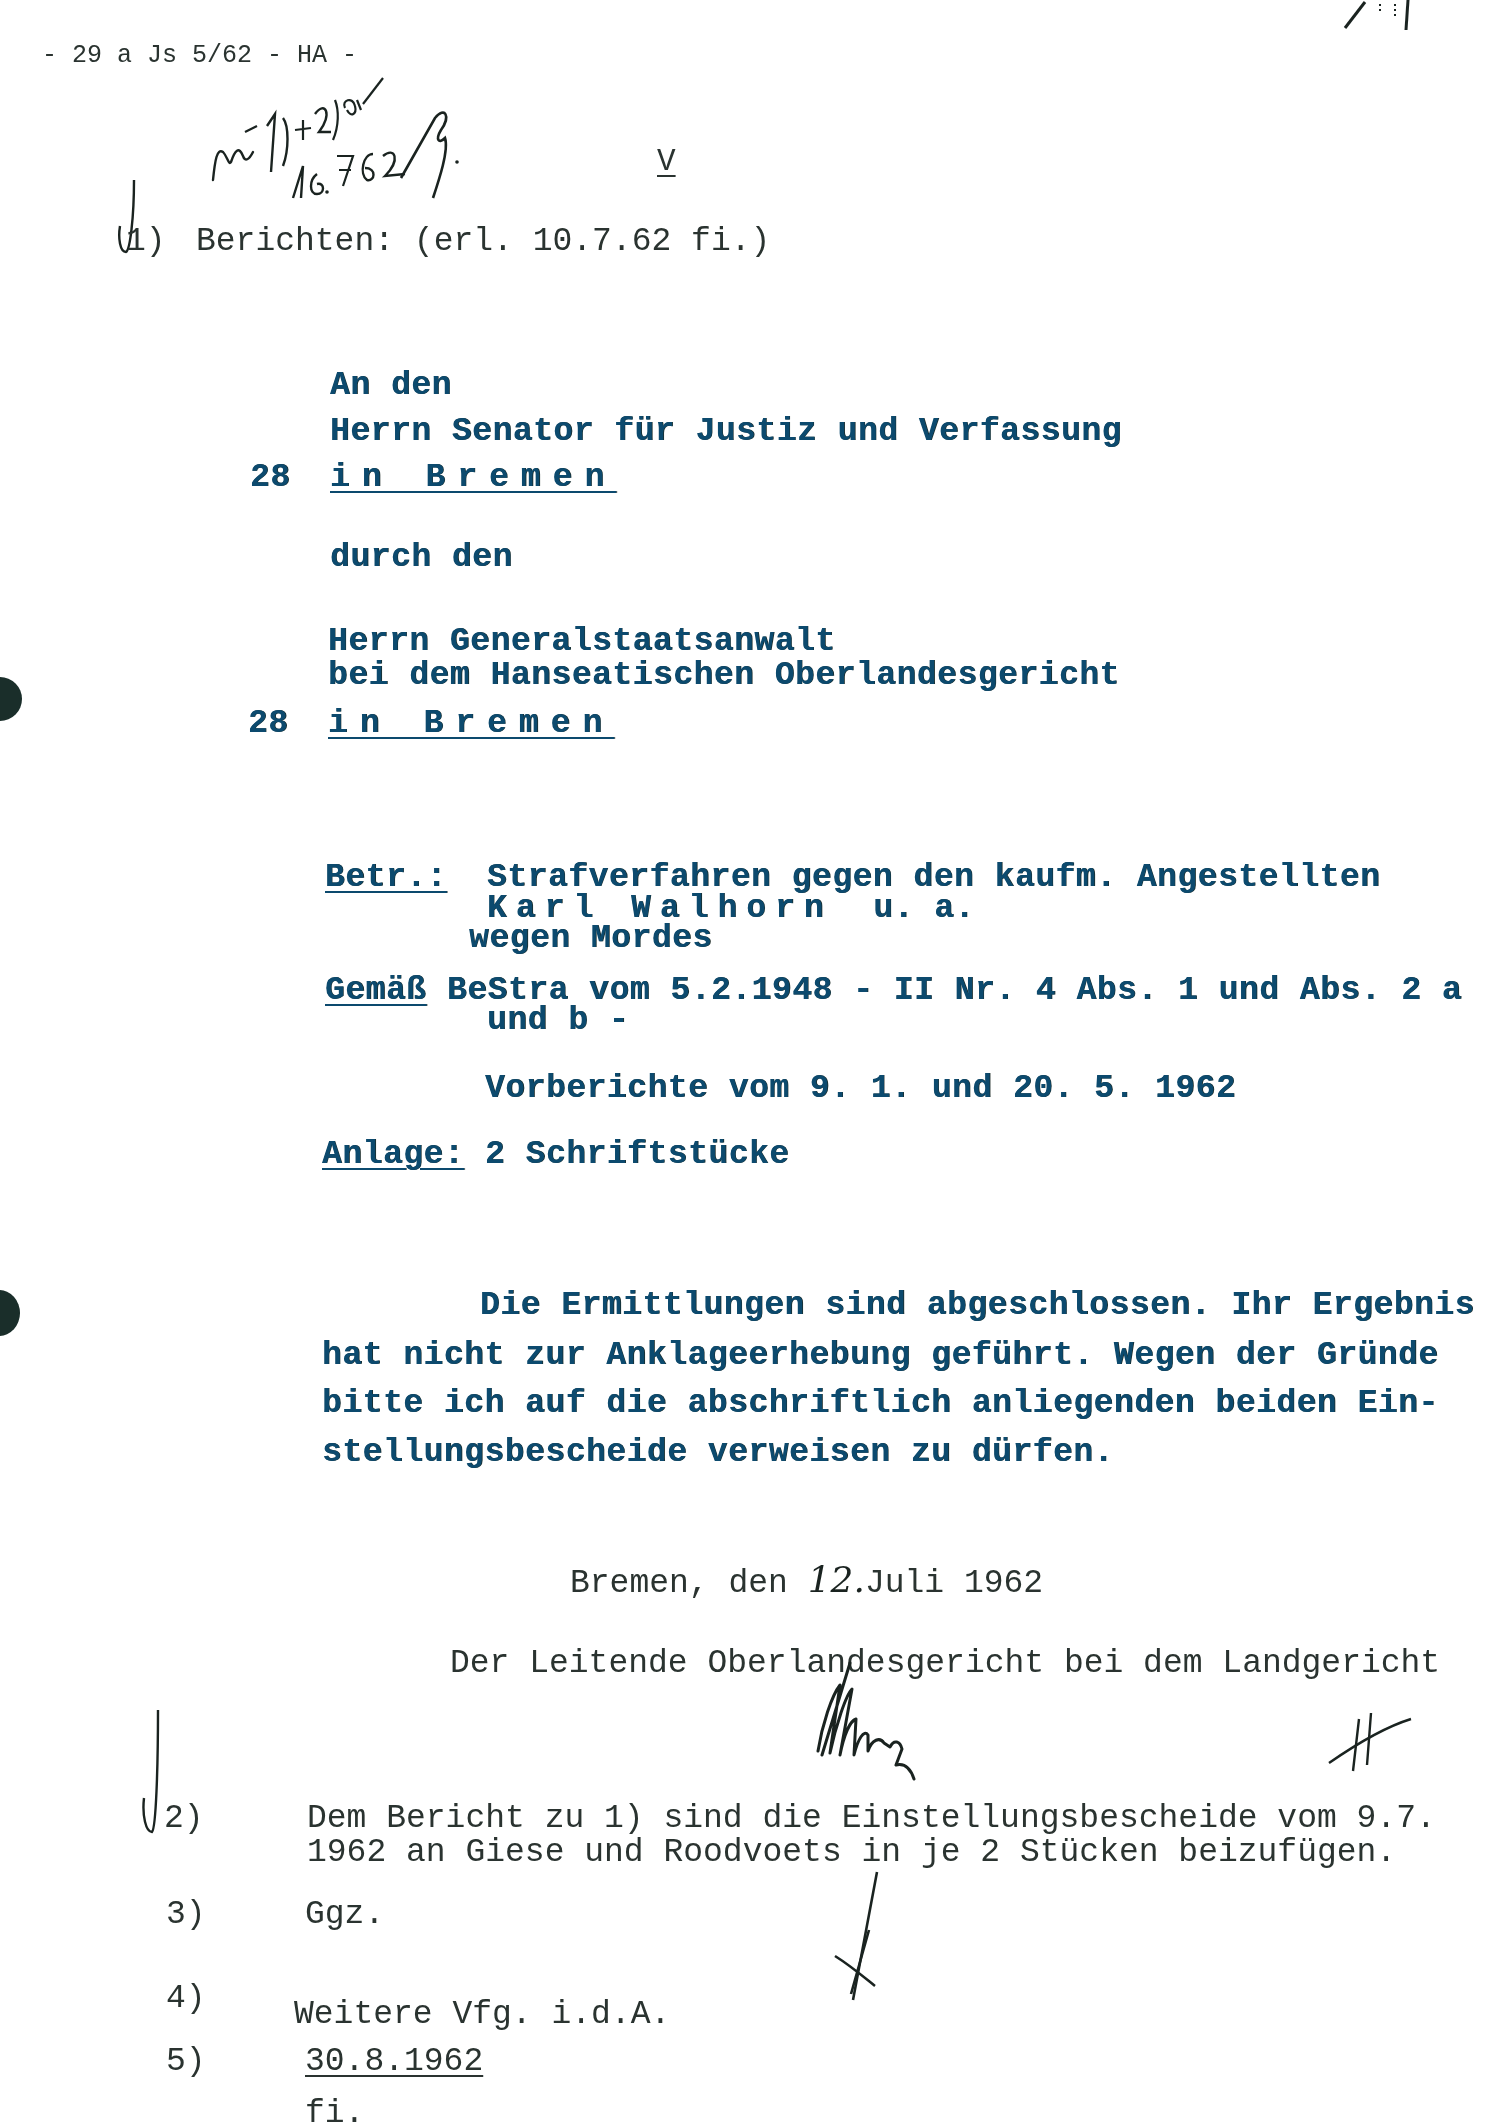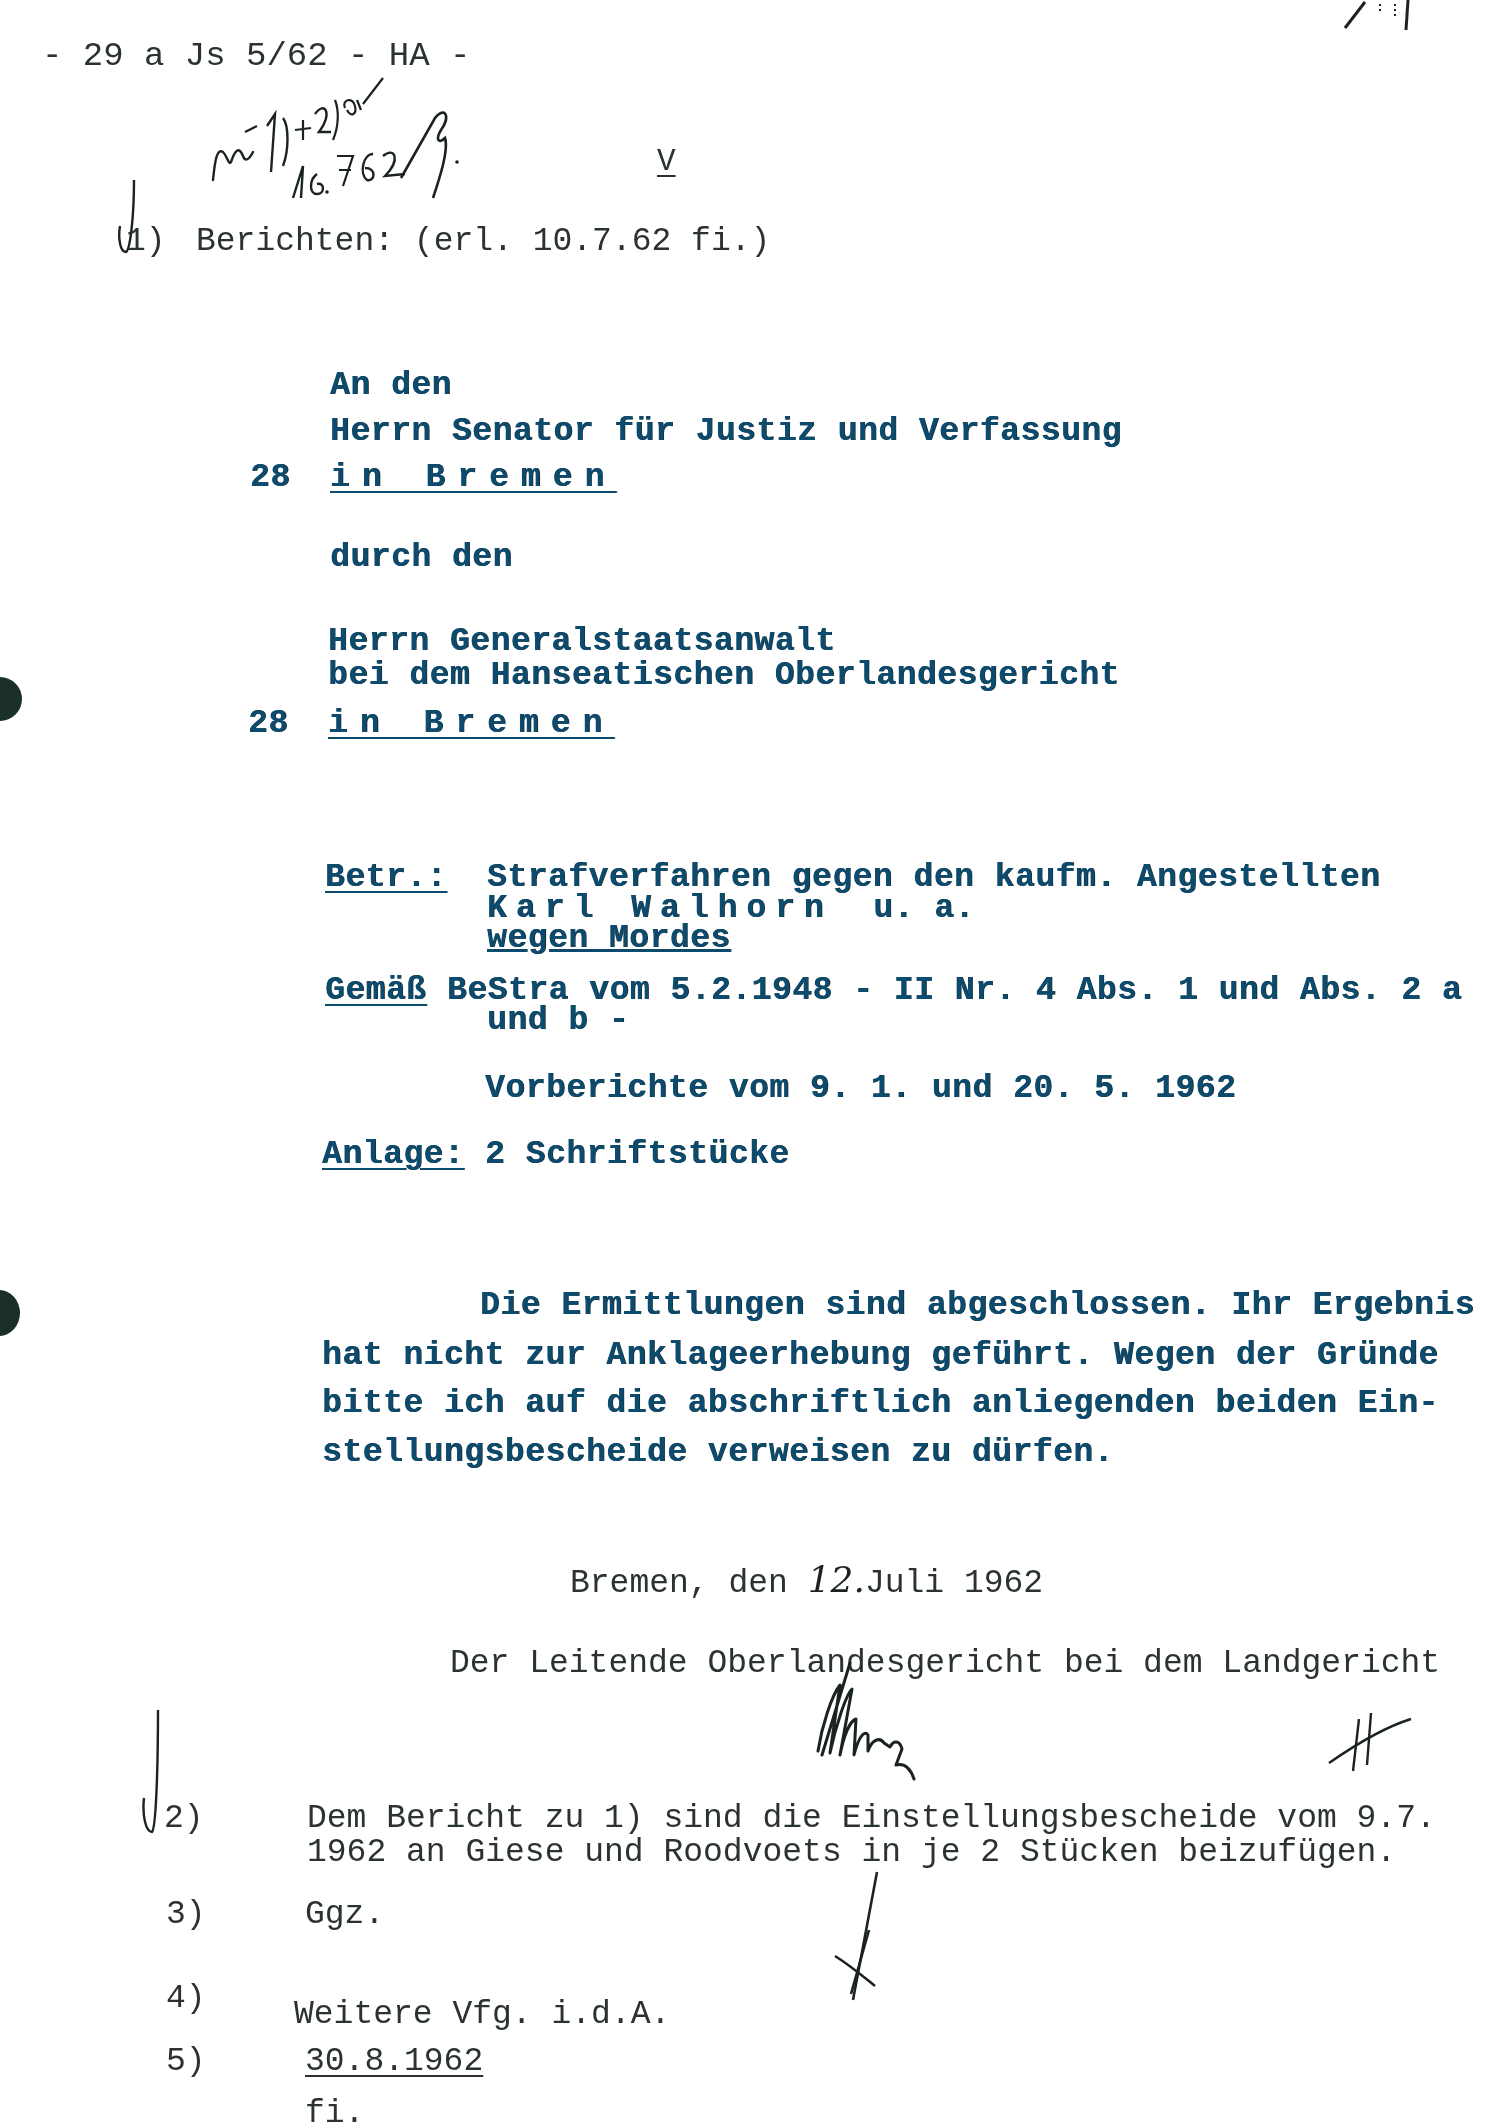--- a/index.html
+++ b/index.html
@@ -19,21 +19,21 @@
 
 <div class="hole" style="left:-22px; top:677px; width:44px; height:44px;"></div>
 <div class="hole" style="left:-22px; top:1290px; width:42px; height:46px;"></div>
 
 <svg class="ink" style="left:1340px; top:0;" width="120" height="40">
   <path d="M5 28 L25 2" stroke="#1a2320" stroke-width="3" fill="none"></path>
   <path d="M40 4 L40 14 M55 4 L55 16" stroke="#1a2320" stroke-width="2" stroke-dasharray="2 3" fill="none"></path>
   <path d="M68 0 L66 30" stroke="#1a2320" stroke-width="3" fill="none"></path>
 </svg>
 
-<div class="line thin" style="left:42px; top:38px; font-size:34px;">- 29 a Js 5/62 - HA -</div>
+<div class="line thin" style="left:42px; top:38px; font-size:25px;">- 29 a Js 5/62 - HA -</div>
 
 <svg class="ink" style="left:205px; top:70px;" width="270" height="130">
   <path d="M8 110 C10 90 12 78 18 82 C22 86 24 96 26 92 C30 80 34 76 38 86 C40 92 44 90 48 82" stroke="#1a2320" stroke-width="2.4" fill="none" stroke-linecap="round"></path>
   <path d="M40 62 L52 56" stroke="#1a2320" stroke-width="2.2" fill="none"></path>
   <path d="M62 56 L70 44 L66 102" stroke="#1a2320" stroke-width="2.4" fill="none"></path>
   <path d="M78 48 C84 56 84 80 78 96" stroke="#1a2320" stroke-width="2.4" fill="none"></path>
   <path d="M90 60 L106 58 M98 50 L98 70" stroke="#1a2320" stroke-width="2.2" fill="none"></path>
   <path d="M110 44 C120 30 128 44 114 62 L126 62" stroke="#1a2320" stroke-width="2.4" fill="none"></path>
   <path d="M130 30 C134 40 134 56 128 70" stroke="#1a2320" stroke-width="2.2" fill="none"></path>
   <path d="M140 38 C136 30 148 26 150 36 C152 44 146 48 142 40 M152 30 L156 40" stroke="#1a2320" stroke-width="2.2" fill="none"></path>
@@ -63,21 +63,21 @@
 
 <div class="line bold" style="left:330px; top:540px;">durch den</div>
 <div class="line bold" style="left:328px; top:624px;">Herrn Generalstaatsanwalt</div>
 <div class="line bold" style="left:328px; top:658px;">bei dem Hanseatischen Oberlandesgericht</div>
 <div class="line bold" style="left:248px; top:706px;">28</div>
 <div class="line bold ul spaced" style="left:328px; top:706px;">in Bremen</div>
 
 <div class="line bold ul" style="left:325px; top:860px;">Betr.:</div>
 <div class="line bold" style="left:487px; top:860px;">Strafverfahren gegen den kaufm. Angestellten</div>
 <div class="line bold" style="left:487px; top:891px;"><span style="letter-spacing:9px;">Karl Walhorn</span><span>  </span><span>u. a.</span></div>
-<div class="line bold" style="left:487px; top:921px;text-decoration:underline;">wegen Mordes</div>
+<div class="line bold" style="left:469px; top:921px;">wegen Mordes</div>
 
 <div class="line bold ul" style="left:325px; top:973px;">Gemäß</div>
 <div class="line bold" style="left:447px; top:973px;">BeStra vom 5.2.1948 - II Nr. 4 Abs. 1 und Abs. 2 a</div>
 <div class="line bold" style="left:487px; top:1003px;">und b -</div>
 
 <div class="line bold" style="left:485px; top:1071px;">Vorberichte vom 9. 1. und 20. 5. 1962</div>
 
 <div class="line bold ul" style="left:322px; top:1137px;">Anlage:</div>
 <div class="line bold" style="left:485px; top:1137px;">2 Schriftstücke</div>
 

